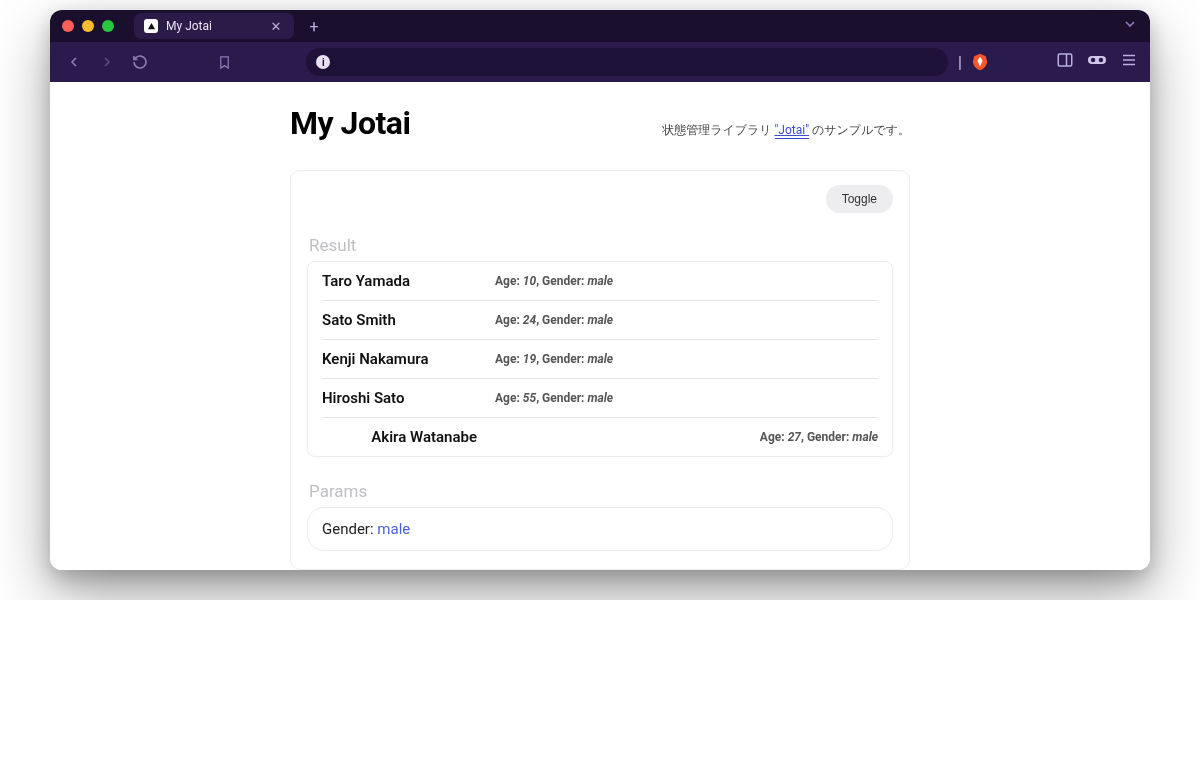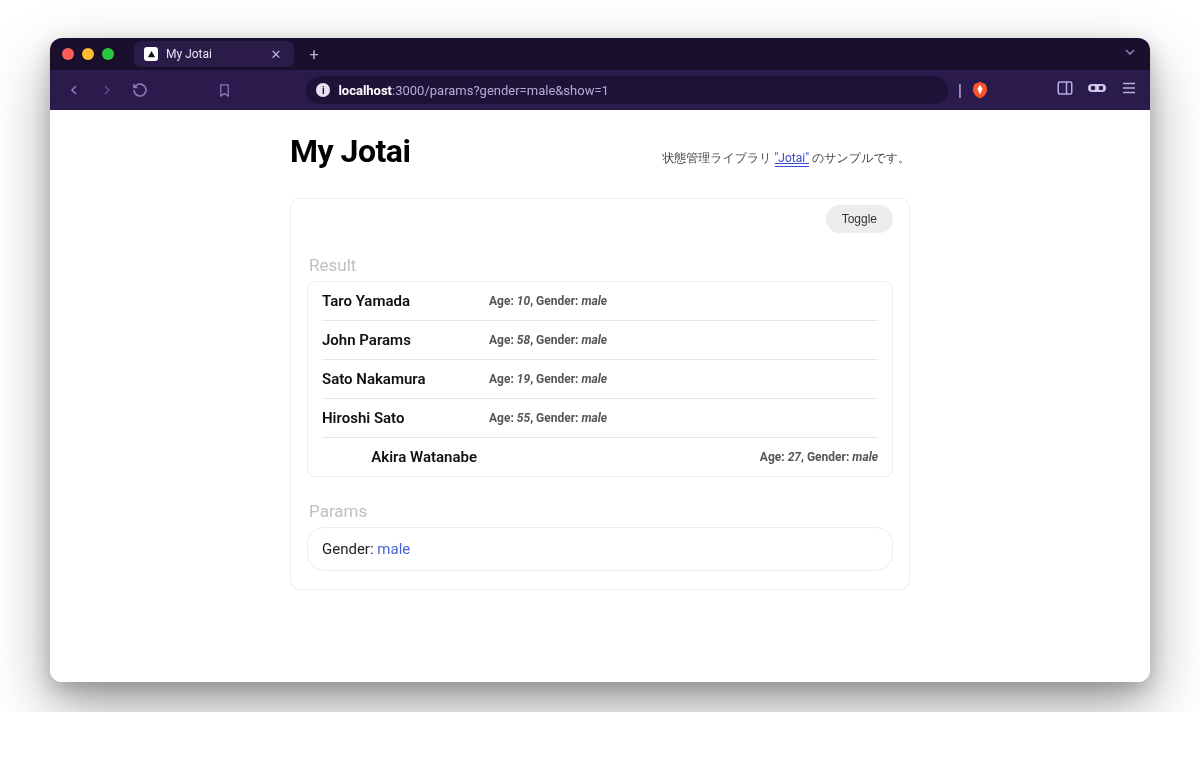--- a/index.html
+++ b/index.html
@@ -6,28 +6,27 @@
     body {
       font-family: -apple-system, BlinkMacSystemFont, "Segoe UI", Roboto, sans-serif;
       background: #fff;
       display: flex;
       align-items: flex-start;
       justify-content: center;
       padding: 10px 30px 30px;
     }
     .window {
       width: 1100px;
-      height: 644px;
+      height: 560px;
       border-radius: 12px;
       overflow: hidden;
       box-shadow: 0 25px 60px rgba(0,0,0,0.35), 0 8px 20px rgba(0,0,0,0.2);
       background: #fff;
       display: flex;
       flex-direction: column;
-      margin-top: 28px;
     }
     
     .titlebar {
       height: 32px;
       background: #1a102e;
       display: flex;
       align-items: center;
       padding: 0 12px;
       gap: 8px;
     }
@@ -98,21 +97,21 @@
     .header-row {
       display:flex; align-items: baseline; justify-content: space-between;
       margin-bottom: 28px;
     }
     .page-title { font-size: 32px; font-weight: 700; letter-spacing: -0.5px; }
     .subtitle { font-size: 12px; color: #444; }
     .subtitle .jotai-link { color: #3b4ccf; border-bottom: 1px solid #3b4ccf; padding-bottom: 1px; }
     .card {
       border: 1px solid #ededf0;
       border-radius: 10px;
-      padding: 6px 16px 18px;
+      padding: 14px 16px 18px;
     }
     .toggle-row { display:flex; justify-content:flex-end; margin-bottom: 22px; }
     .toggle-btn {
       background: #ededef;
       color: #333;
       font-size: 12px;
       border: none;
       border-radius: 14px;
       padding: 7px 16px;
     }
@@ -126,21 +125,21 @@
       border-radius: 8px;
       padding: 0 14px;
       margin-bottom: 24px;
     }
     .row {
       display: grid;
       grid-template-columns: 155px 1fr;
       align-items: center;
       padding: 10px 0;
       border-bottom: 1px solid #e6e6ea;
-      gap: 12px;
+      gap: 18px;
     }
     .row:last-child { border-bottom: none; text-align: right; }
     .row .name { font-size: 15px; font-weight: 600; color: #111; }
     .row .meta { font-size: 12px; color: #555; font-weight: bold; }
     .row .meta .val { font-style: italic; }
     .params-card {
       border: 1px solid #ececf0;
       border-radius: 17px;
       padding: 12px 14px;
     }
@@ -192,23 +191,20 @@
           <polyline points="3 3 3 8 8 8"></polyline>
         </svg>
     </div>
     <div class="nav-btn" style="margin-left:52px">
       <svg width="15" height="15" viewBox="0 0 24 24" fill="none" stroke="currentColor" stroke-width="2">
           <path d="M6 3h12v18l-6-4-6 4z"></path>
         </svg>
     </div>
     <div class="addrbar">
       <span class="info-icon">i</span>
-      <span class="addr-text">
-        <span class="host">localhost</span><span class="rest">:3000/params?gender=male&amp;show=1</span>
-      </span>
     </div>
     <div class="toolbar-right">
       <span class="right-pipe">|</span>
       <span>
         <svg class="brave-icon" viewBox="0 0 24 28">
             <path d="M12 1 L21 5 L23 13 C23 20 18 25 12 27 C6 25 1 20 1 13 L3 5 Z" fill="#fb542b"></path>
             <path d="M12 6 L16 12 L12 21 L8 12 Z" fill="#fff"></path>
           </svg>
       </span>
       <span style="width:40px"></span>
@@ -250,25 +246,25 @@
           <button class="toggle-btn">Toggle</button>
         </div>
 
         <div class="section-label">Result</div>
         <div class="list-card">
           <div class="row">
             <div class="name">Taro Yamada</div>
             <div class="meta"><span>Age: </span><span class="val">10</span><span>, Gender: </span><span class="val">male</span></div>
           </div>
           <div class="row">
-            <div class="name">John Params</div>
-            <div class="meta"><span>Age: </span><span class="val">58</span><span>, Gender: </span><span class="val">male</span></div>
-          </div>
-          <div class="row">
-            <div class="name">Sato Nakamura</div>
+            <div class="name">Sato Smith</div>
+            <div class="meta"><span>Age: </span><span class="val">24</span><span>, Gender: </span><span class="val">male</span></div>
+          </div>
+          <div class="row">
+            <div class="name">Kenji Nakamura</div>
             <div class="meta"><span>Age: </span><span class="val">19</span><span>, Gender: </span><span class="val">male</span></div>
           </div>
           <div class="row">
             <div class="name">Hiroshi Sato</div>
             <div class="meta"><span>Age: </span><span class="val">55</span><span>, Gender: </span><span class="val">male</span></div>
           </div>
           <div class="row">
             <div class="name">Akira Watanabe</div>
             <div class="meta"><span>Age: </span><span class="val">27</span><span>, Gender: </span><span class="val">male</span></div>
           </div>

